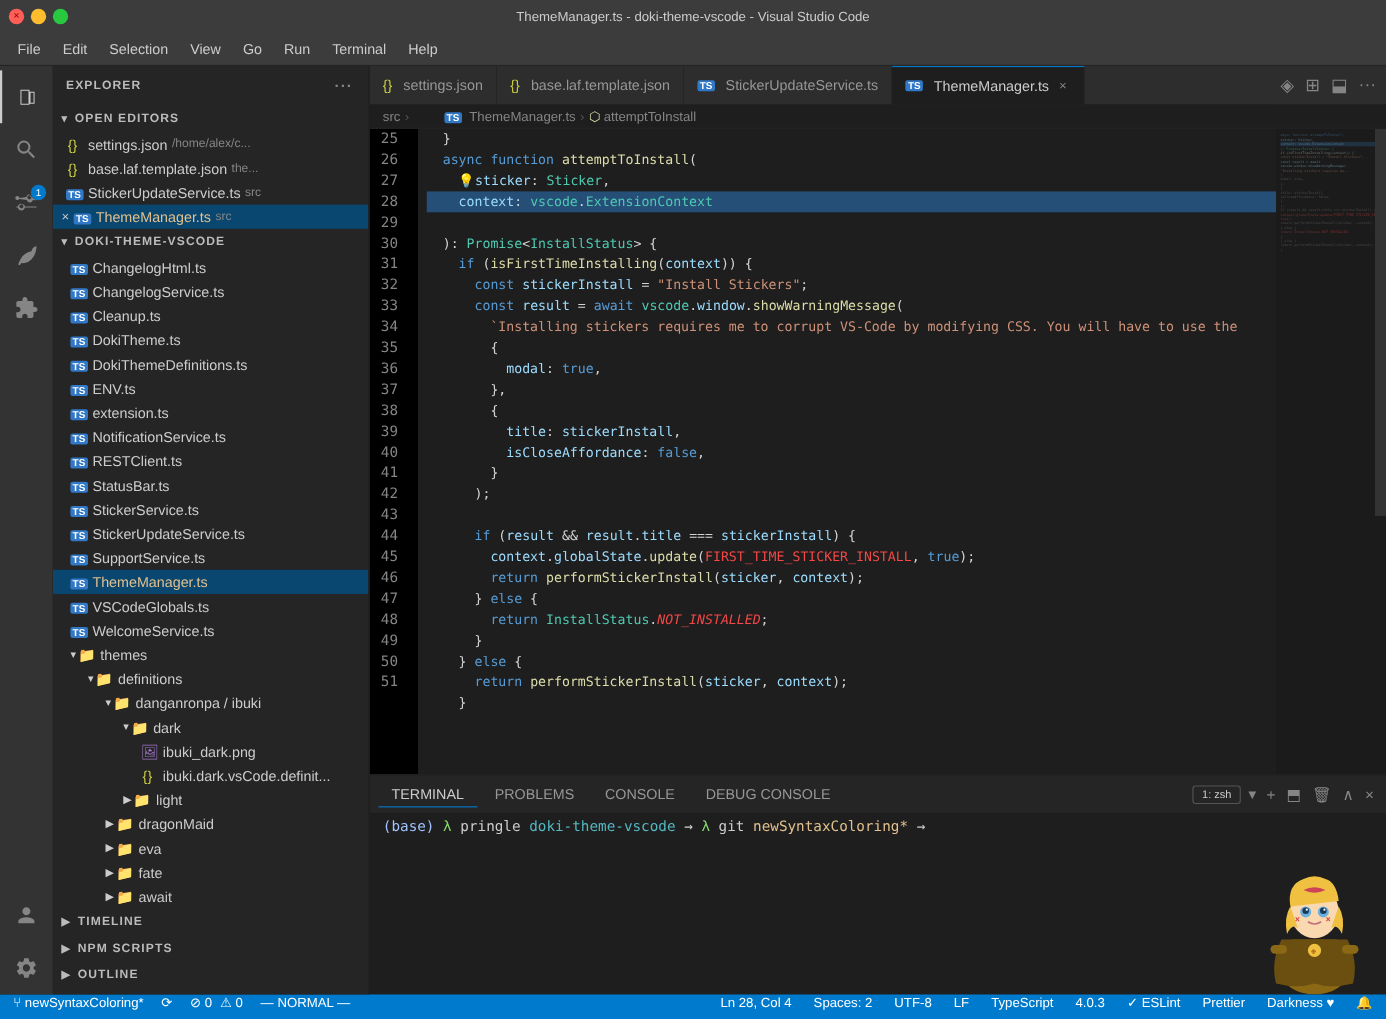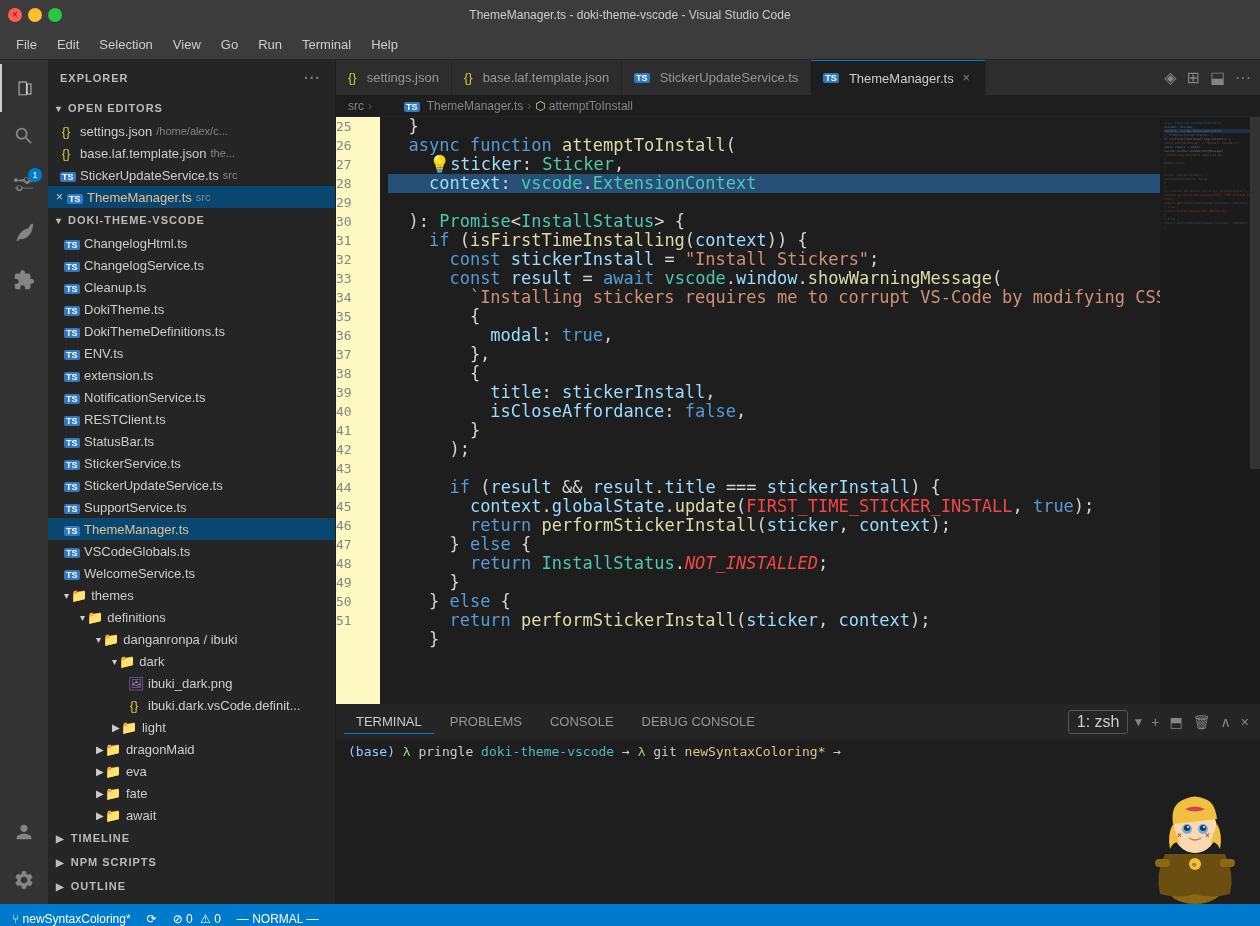--- a/index.html
+++ b/index.html
@@ -227,36 +227,36 @@
 
     
     .code-editor {
       flex: 1;
       display: flex;
       overflow: hidden;
       background: #1e1e1e;
     }
     .line-numbers {
       width: 44px;
-      background: #fef9c3;
+      background: #000000;
       color: #858585;
       font-family: 'Consolas', monospace;
       font-size: 13px;
       line-height: 19px;
-      text-align: left;
+      text-align: center;
       padding-right: 8px;
       padding-top: 0;
       flex-shrink: 0;
       user-select: none;
       overflow: hidden;
     }
     .code-content {
       flex: 1;
       font-family: 'Consolas', monospace;
-      font-size: 17px;
+      font-size: 12px;
       line-height: 19px;
       overflow: auto;
       padding-left: 8px;
       white-space: pre;
       color: #d4d4d4;
     }
     .code-content::-webkit-scrollbar { width: 10px; height: 10px; }
     .code-content::-webkit-scrollbar-thumb { background: #424242; }
 
     
@@ -316,21 +316,21 @@
       color: #cccccc;
     }
     .terminal-content::-webkit-scrollbar { width: 6px; }
     .terminal-content::-webkit-scrollbar-thumb { background: #424242; }
 
     
     .status-bar {
       height: 22px;
       background: #007acc;
       display: flex;
-      align-items: flex-end;
+      align-items: flex-start;
       padding: 0 8px;
       font-size: 12px;
       color: white;
       gap: 8px;
       flex-shrink: 0;
     }
     .status-left { display: flex; align-items: center; gap: 8px; }
     .status-right { margin-left: auto; display: flex; align-items: center; gap: 12px; }
     .status-item { cursor: pointer; padding: 0 4px; white-space: nowrap; }
 
@@ -741,21 +741,21 @@
       </div>
 
       <div class="terminal-panel">
         <div class="terminal-tabs">
           <span class="terminal-tab active">TERMINAL</span>
           <span class="terminal-tab">PROBLEMS</span>
           <span class="terminal-tab">CONSOLE</span>
           <span class="terminal-tab">DEBUG CONSOLE</span>
           <div class="terminal-tab-spacer"></div>
           <div class="terminal-actions">
-            <span style="color:#cccccc; font-size:16px; padding: 2px 8px; border: 1px solid #555; border-radius:3px; cursor:pointer;">1: zsh</span>
+            <span style="color:#cccccc; font-size:10px; padding: 2px 8px; border: 1px solid #555; border-radius:3px; cursor:pointer;">1: zsh</span>
             <span style="font-size:12px; color:#858585; cursor:pointer;">▼</span>
             <span class="terminal-action">+</span>
             <span class="terminal-action">⬒</span>
             <span class="terminal-action">🗑</span>
             <span class="terminal-action">∧</span>
             <span class="terminal-action">×</span>
           </div>
         </div>
         <div class="terminal-content">
           <span style="color:#a0c4ff;margin-top:24px;">(base)</span> <span style="color:#87d96f;">λ</span> <span style="color:#cccccc;">pringle</span> <span style="color:#56b6c2;">doki-theme-vscode</span> <span style="color:#cccccc;">→</span> <span style="color:#87d96f;">λ</span> <span style="color:#cccccc;">git</span> <span style="color:#e2c08d;">newSyntaxColoring*</span> <span style="color:#cccccc;">→</span>
@@ -807,13 +807,25 @@
       <span>⑂</span>
       <span>newSyntaxColoring*</span>
     </span>
     <span class="status-item">⟳</span>
     <span class="status-item">
       <span>⊘</span> 0
       <span style="margin-left:4px;">⚠</span> 0
     </span>
     <span class="status-item">— NORMAL —</span>
   </div>
+  <div class="status-right">
+    <span class="status-item">Ln 28, Col 4</span>
+    <span class="status-item">Spaces: 2</span>
+    <span class="status-item">UTF-8</span>
+    <span class="status-item">LF</span>
+    <span class="status-item">TypeScript</span>
+    <span class="status-item">4.0.3</span>
+    <span class="status-item">✓ ESLint</span>
+    <span class="status-item">Prettier</span>
+    <span class="status-item">Darkness ♥</span>
+    <span class="status-item">🔔</span>
+  </div>
 </div>
 
 </body></html>

